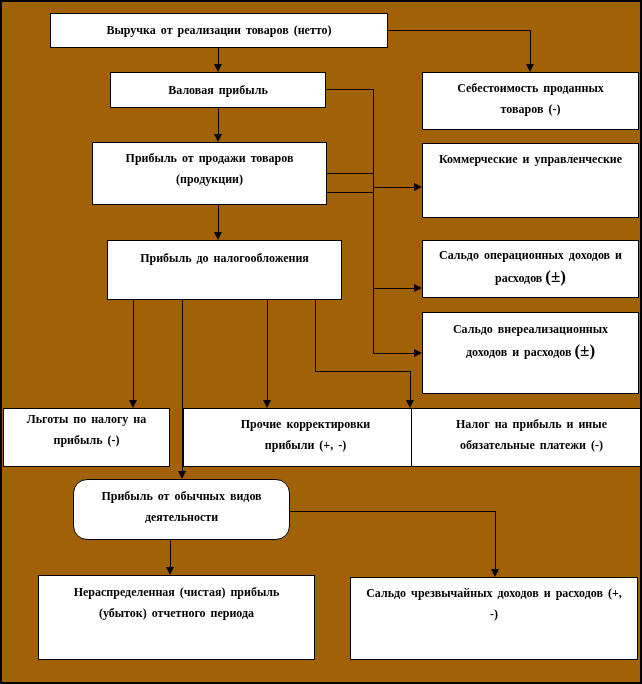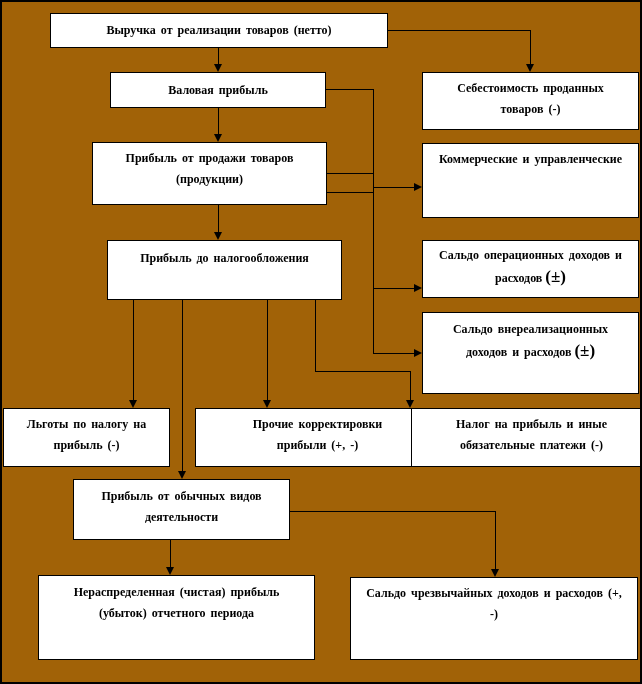--- a/index.html
+++ b/index.html
@@ -78,36 +78,36 @@
   <div class="box" style="left:422px;top:240px;width:217px;height:58px;padding-top:4px;">
     <span class="ln">Сальдо операционных доходов и</span>
     <span class="ln"><span>расходов</span><span class="big-sign">(±)</span></span>
   </div>
 
   <div class="box" style="left:422px;top:312px;width:217px;height:82px;padding-top:6px;">
     <span class="ln">Сальдо внереализационных</span>
     <span class="ln"><span>доходов и расходов</span><span class="big-sign">(±)</span></span>
   </div>
 
-  <div class="box" style="left:3px;top:408px;width:167px;height:59px;padding-top:5px;">
+  <div class="box" style="left:3px;top:408px;width:167px;height:59px;">
     <span class="ln">Льготы по налогу на</span>
     <span class="ln">прибыль (-)</span>
   </div>
 
-  <div class="box" style="left:195px;top:408px;width:245px;height:59px;padding-top:5px;">
+  <div class="box" style="left:183px;top:408px;width:245px;height:59px;padding-top:5px;">
     <span class="ln">Прочие корректировки</span>
     <span class="ln">прибыли (+, -)</span>
   </div>
 
   <div class="box" style="left:411px;top:408px;width:241px;height:59px;padding-top:5px;">
     <span class="ln">Налог на прибыль и иные</span>
     <span class="ln">обязательные платежи (-)</span>
   </div>
 
-  <div class="box" style="left:73px;top:479px;width:217px;height:61px;padding-top:6px;">
+  <div class="box" style="left:73px;top:479px;width:217px;height:61px;padding-top:6px;border-radius:14px;">
     <span class="ln">Прибыль от обычных видов</span>
     <span class="ln">деятельности</span>
   </div>
 
   <div class="box" style="left:38px;top:575px;width:277px;height:85px;padding-top:6px;">
     <span class="ln">Нераспределенная (чистая) прибыль</span>
     <span class="ln">(убыток) отчетного периода</span>
   </div>
 
   <div class="box" style="left:350px;top:577px;width:288px;height:83px;padding-top:5px;">

